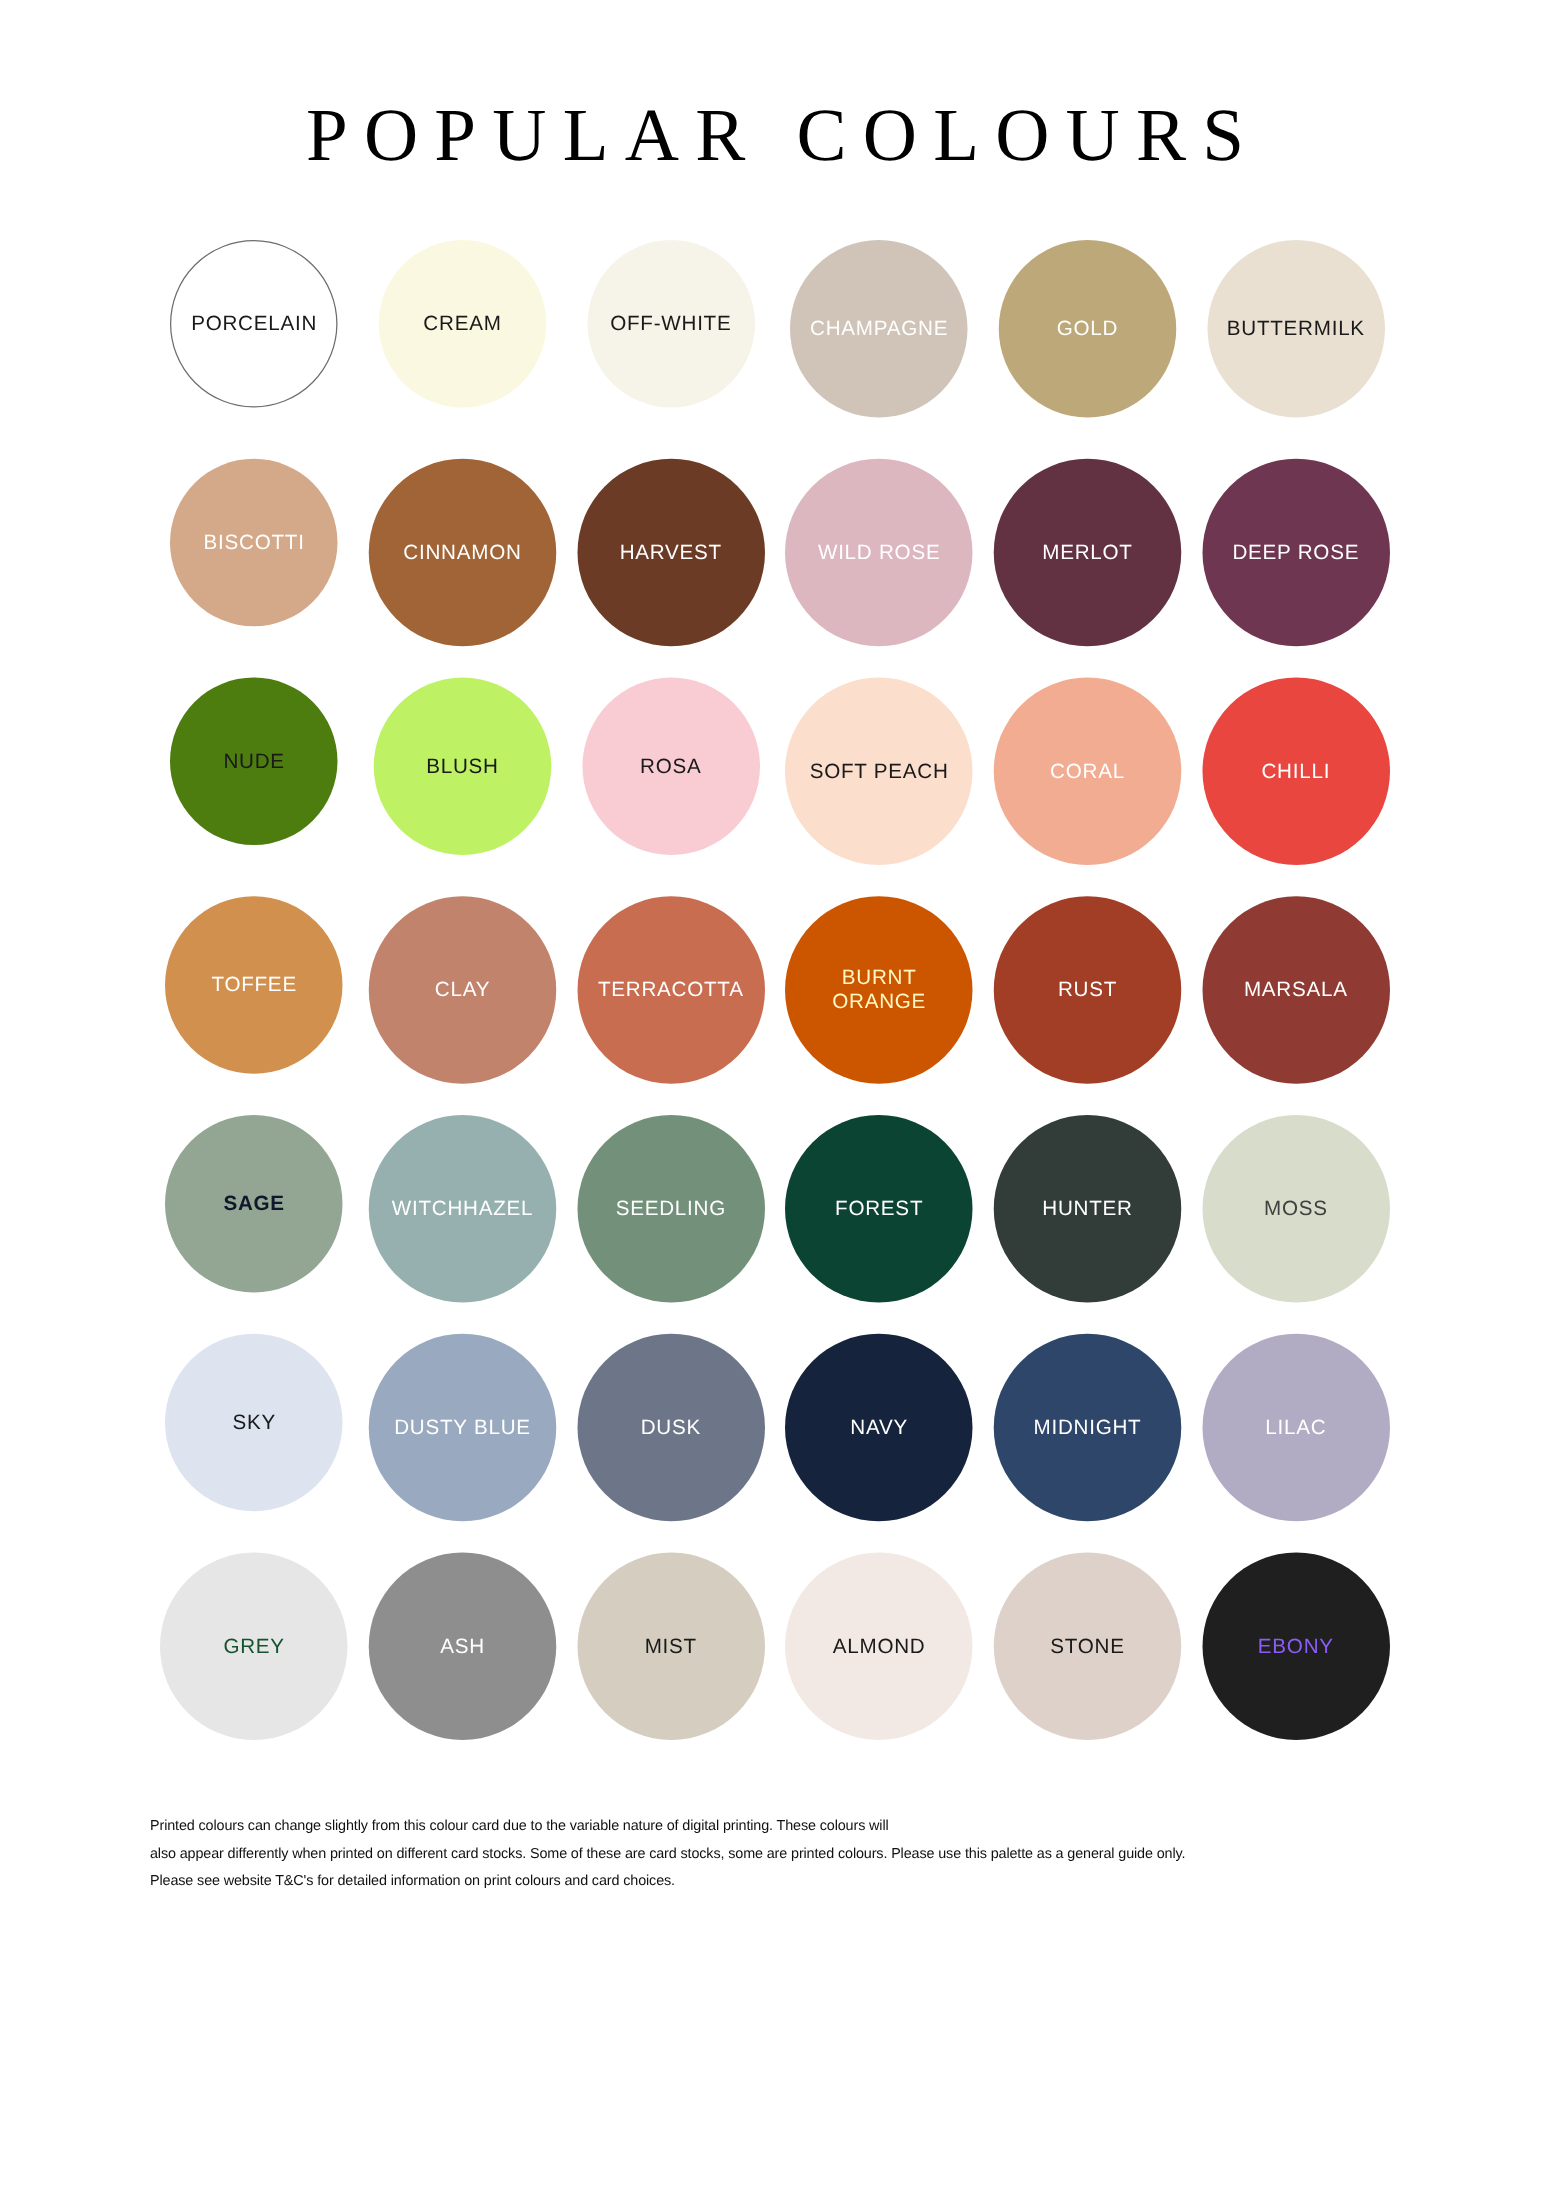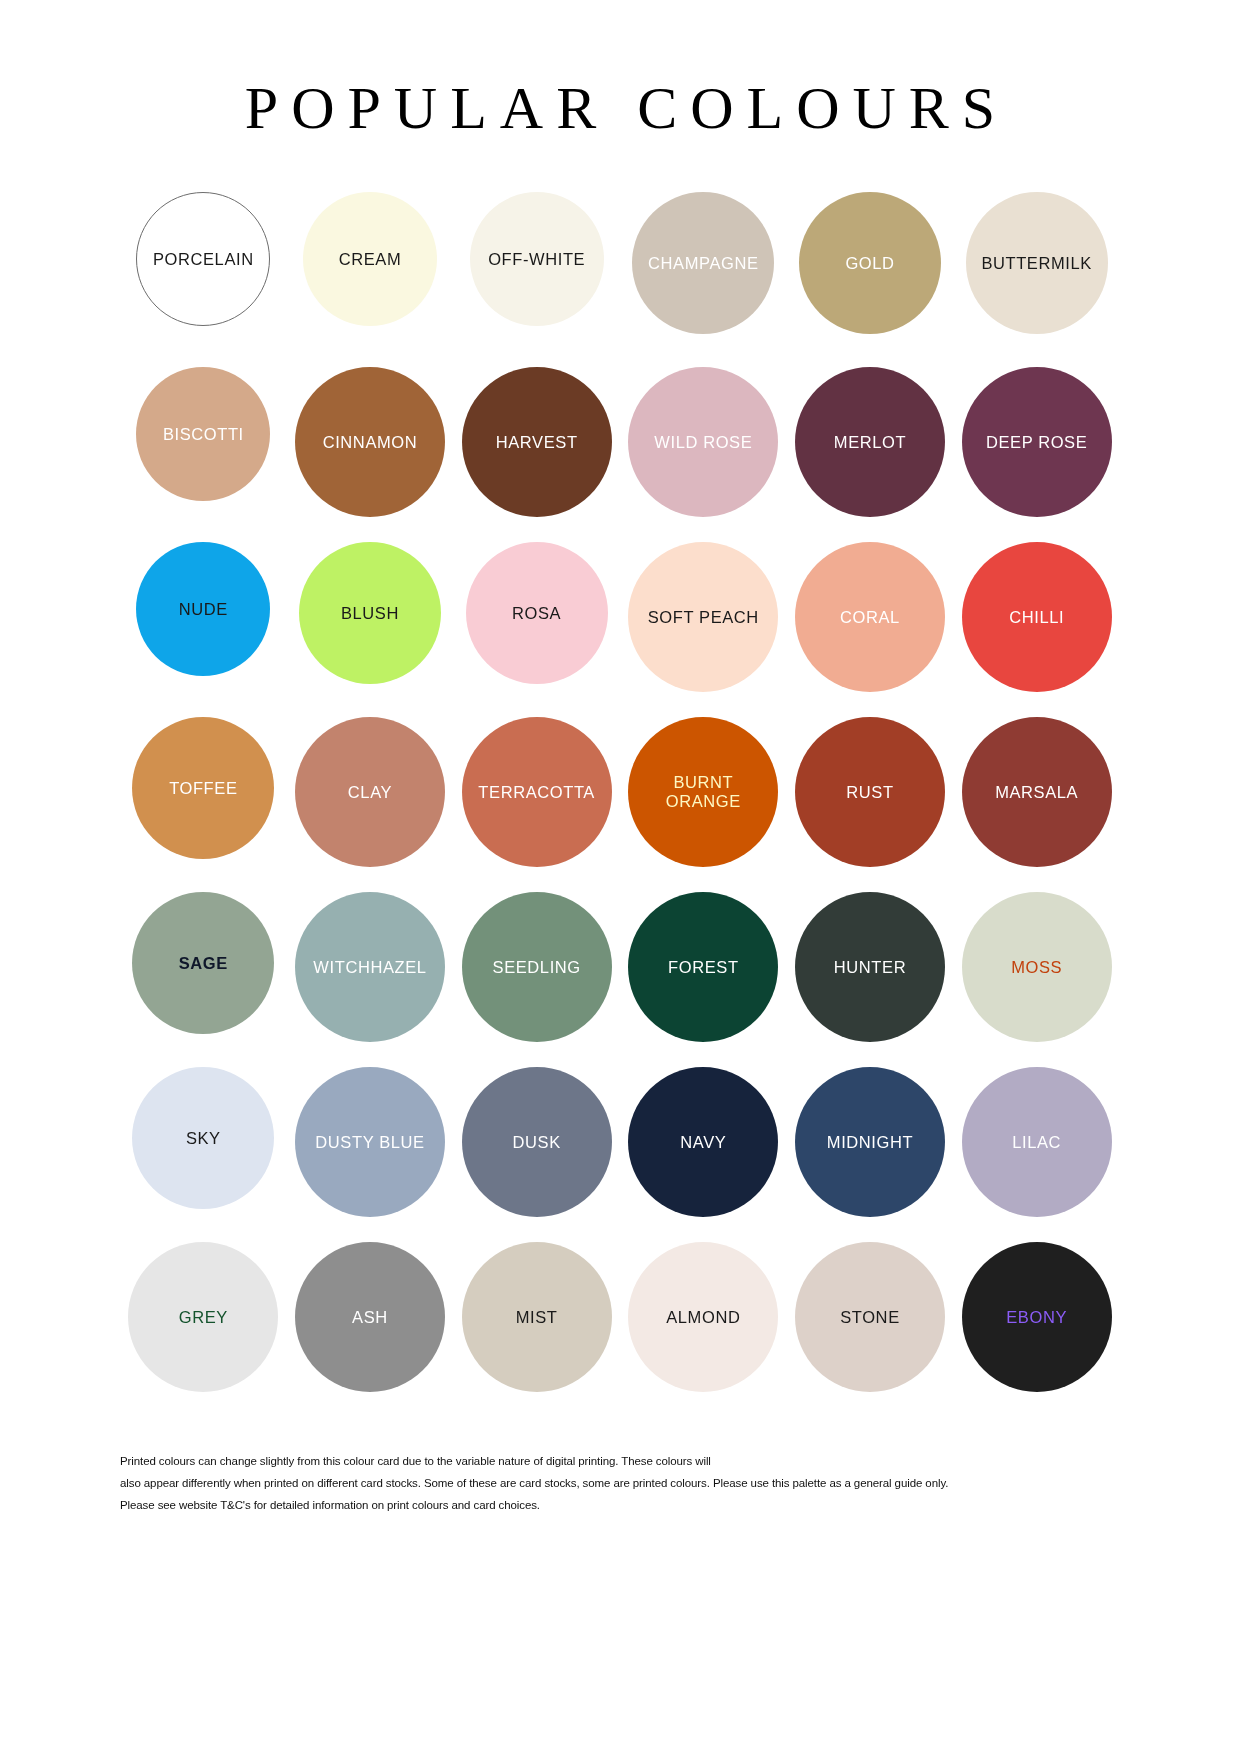--- a/index.html
+++ b/index.html
@@ -176,21 +176,21 @@
         <div class="swatch s-xl" style="background-color: rgb(98, 50, 67);">
           <span class="swatch-label" style="color: rgb(255, 255, 255);">MERLOT</span>
         </div>
       </div>
       <div class="cell">
         <div class="swatch s-xl" style="background-color: rgb(110, 54, 80);">
           <span class="swatch-label" style="color: rgb(255, 255, 255);">DEEP ROSE</span>
         </div>
       </div>
       <div class="cell">
-        <div class="swatch s-md" style="background-color: #0ea5e9;">
+        <div class="swatch s-md" style="background-color: #4d7c0f;">
           <span class="swatch-label" style="color: rgb(26, 26, 26);">NUDE</span>
         </div>
       </div>
       <div class="cell">
         <div class="swatch s-lg" style="background-color: #bef264;">
           <span class="swatch-label" style="color: rgb(26, 26, 26);">BLUSH</span>
         </div>
       </div>
       <div class="cell">
         <div class="swatch s-lg" style="background-color: rgb(249, 204, 212);">
@@ -262,21 +262,21 @@
           <span class="swatch-label" style="color: rgb(255, 255, 255);">FOREST</span>
         </div>
       </div>
       <div class="cell">
         <div class="swatch s-xl" style="background-color: rgb(50, 60, 56);">
           <span class="swatch-label" style="color: rgb(255, 255, 255);">HUNTER</span>
         </div>
       </div>
       <div class="cell">
         <div class="swatch s-xl" style="background-color: rgb(216, 220, 203);">
-          <span class="swatch-label" style="color: #c2410c;">MOSS</span>
+          <span class="swatch-label" style="color: #404040;">MOSS</span>
         </div>
       </div>
       <div class="cell">
         <div class="swatch s-lg" style="background-color: rgb(221, 228, 240);">
           <span class="swatch-label" style="color: rgb(26, 26, 26);">SKY</span>
         </div>
       </div>
       <div class="cell">
         <div class="swatch s-xl" style="background-color: rgb(153, 169, 191);">
           <span class="swatch-label" style="color: rgb(255, 255, 255);">DUSTY BLUE</span>

